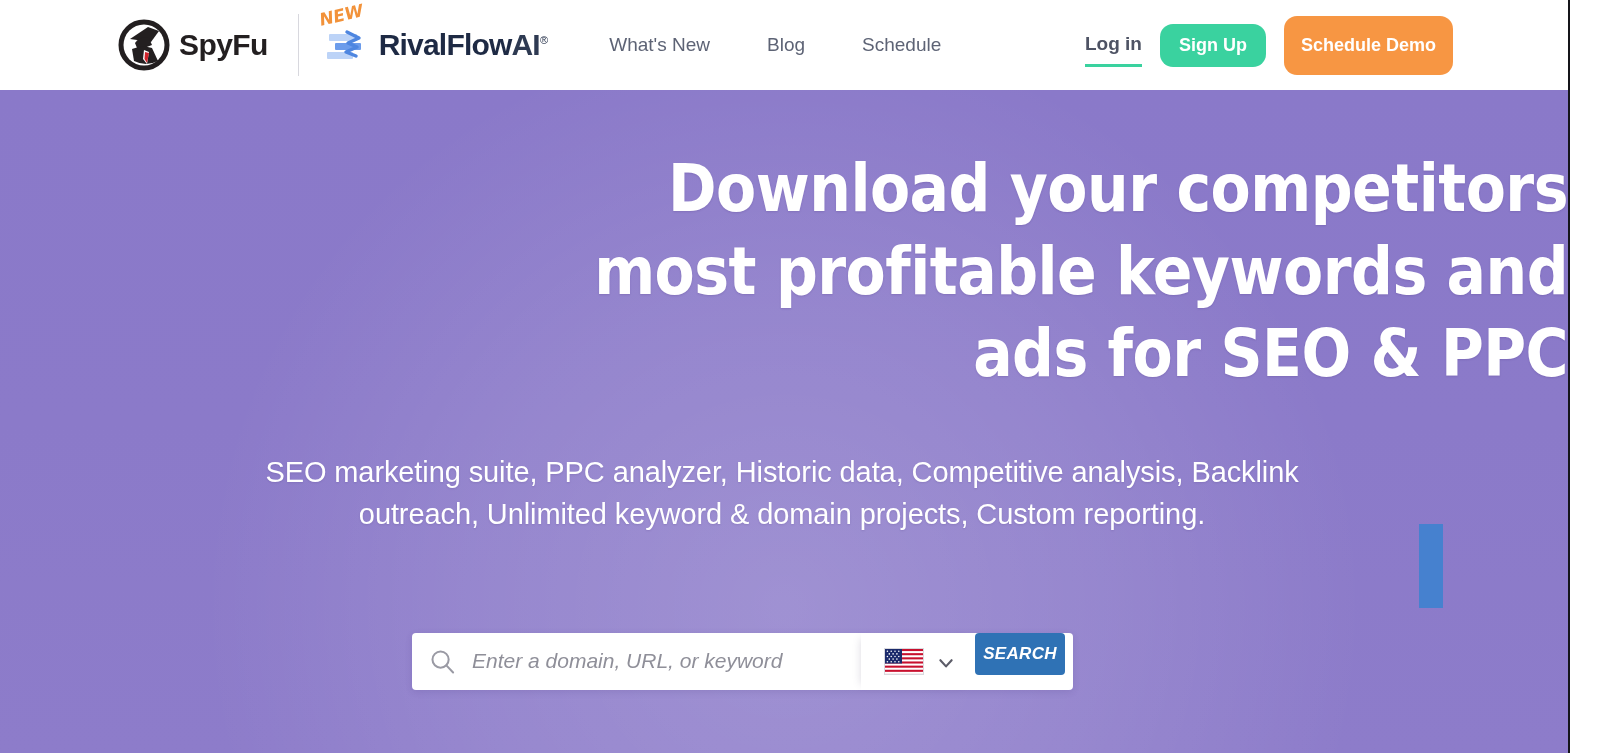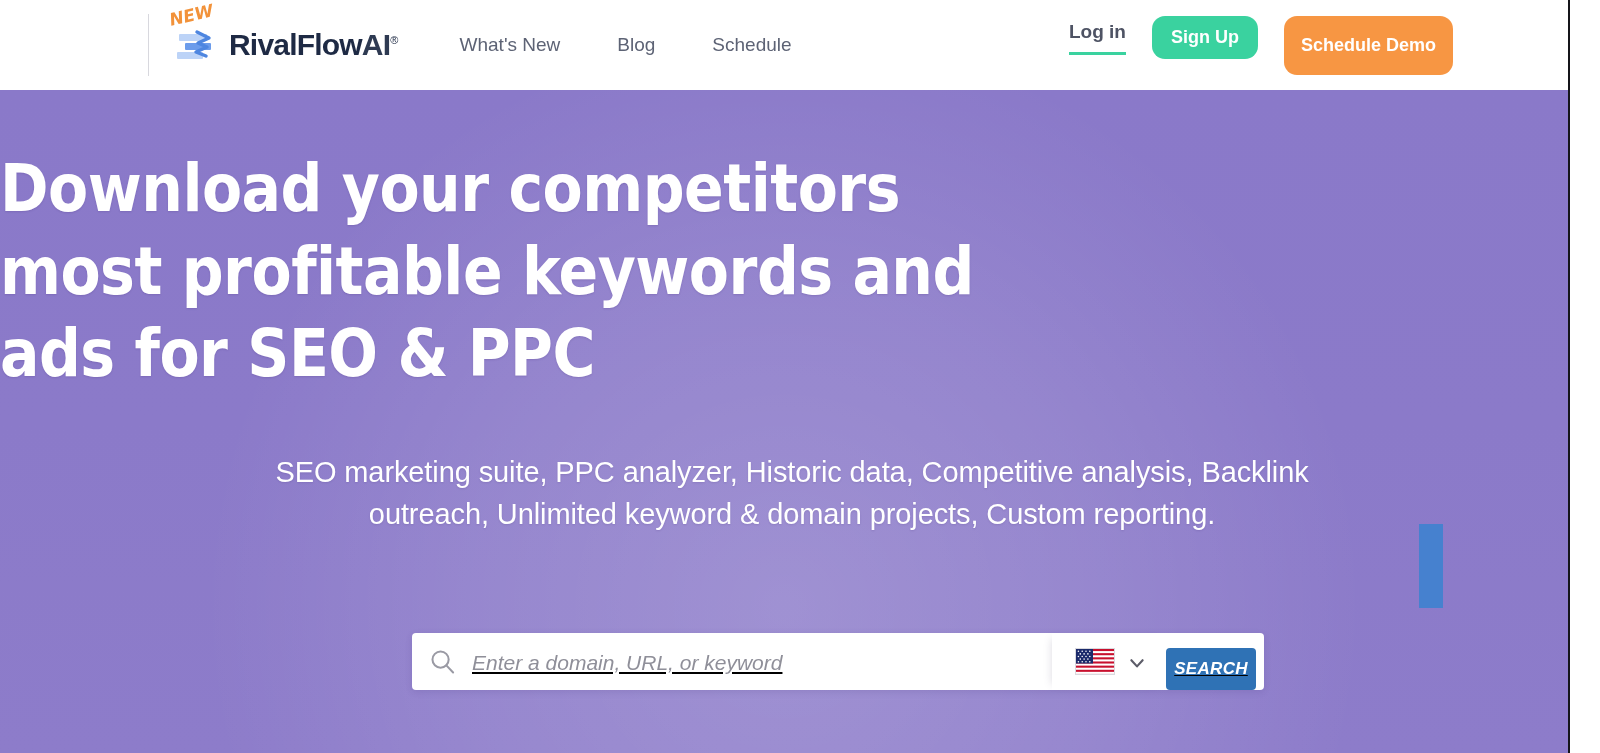--- a/index.html
+++ b/index.html
@@ -62,21 +62,21 @@
   .rf-word .ai { font-weight:700; color:#2e3a52; }
   .rf-word .reg { font-size:11px; vertical-align:super; font-weight:400; }
 
   .nav-links { display:flex; align-items:center; margin-left:62px; gap:57px; }
   .nav-link {
     font-size:19px; color:#5d6375; font-weight:400;
     text-decoration:none; cursor:pointer; white-space:nowrap;
   }
 
   .header-right {
-    display:flex; align-items:flex-start; gap:26px;
+    display:flex; align-items:center; gap:18px;
     margin-left:auto; margin-right:115px;
   }
   .login-link {
     font-size:19px; color:#4e5364; font-weight:bold;
     text-decoration:none; cursor:pointer;
     padding-bottom:9px; border-bottom:3px solid #3ad29f;
     position:relative; top:5px;
   }
   .btn {
     border:none; border-radius:13px; cursor:pointer;
@@ -92,52 +92,51 @@
     position:absolute; left:0; top:90px;
     width:1568px; height:663px;
     background:
       radial-gradient(circle at 50% 78%, rgba(255,255,255,0.17) 0%, rgba(255,255,255,0.09) 34%, rgba(255,255,255,0) 62%),
       linear-gradient(180deg,#8a79c9 0%, #8b7ac9 50%, #8d7cca 100%);
     overflow:hidden;
   }
 
   .headline {
     position:absolute; left:0; top:58px; width:1568px;
-    text-align:left;
+    text-align:right;
     font-family:"DejaVu Sans Condensed","Liberation Sans Narrow","Liberation Sans", sans-serif;
     font-size:65px; font-weight:bold; color:#ffffff;
     line-height:1.27; letter-spacing:-0.5px;
     text-shadow:0 1px 2px rgba(60,40,110,0.18);
   }
   .headline .hl-line { display:block; }
 
   .subhead {
-    position:absolute; left:242px; top:362px; width:1100px;
+    position:absolute; left:232px; top:362px; width:1100px;
     text-align:center;
     font-size:29px; font-weight:400; color:#ffffff;
     line-height:1.44; letter-spacing:-0.1px;
     text-shadow:0 1px 2px rgba(60,40,110,0.15);
   }
 
   
   .slide-indicator {
     position:absolute; left:1419px; top:434px;
     width:24px; height:84px;
     background:#4681cf;
   }
 
   
   .searchbar {
     position:absolute; left:412px; top:543px;
-    width:852px; height:57px;
+    width:661px; height:57px;
     background:#ffffff;
     border-radius:4px;
-    display:flex; align-items:flex-end;
+    display:flex; align-items:flex-start;
     box-shadow:0 2px 7px rgba(60,40,110,0.14);
-    text-decoration:underline;
   }
   .search-icon-wrap {
     width:60px; height:57px;
     display:flex; align-items:center; justify-content:center;
     flex:0 0 auto;
   }
   .search-input {
     flex:1 1 auto; height:55px;
     border:none; outline:none; background:transparent;
     font-family:"Liberation Sans", sans-serif;
@@ -168,20 +167,35 @@
 </style>
 </head>
 <body>
 
 <div id="page">
 
   <div class="header">
 
     <div class="brand-group">
 
+      <a class="spyfu-logo">
+        <span class="spyfu-mark">
+          <svg viewBox="0 0 52 52" width="52" height="52">
+            <circle cx="26" cy="26" r="24" fill="#231f20"></circle>
+            <circle cx="26" cy="26" r="20.5" fill="#ffffff"></circle>
+            <path d="M12 20 L30 8 L41 12 L33 23 Z" fill="#231f20"></path>
+            <path d="M17 24 Q22 17 31 19 L34 26 Q26 30 19 29 Z" fill="#231f20"></path>
+            <path d="M14 30 Q24 26 34 29 L40 42 Q28 48 16 42 Z" fill="#231f20"></path>
+            <path d="M26 31 L31 33 L29 45 L25 40 Z" fill="#ffffff"></path>
+            <path d="M27 33 L31 34 L29 44 L26.5 40 Z" fill="#d0232b"></path>
+            <circle cx="26" cy="26" r="24" fill="none" stroke="#231f20" stroke-width="3"></circle>
+          </svg>
+        </span>
+        <span class="spyfu-word">SpyFu</span>
+      </a>
 
       <div class="brand-divider"></div>
 
       <a class="rivalflow-logo">
         <span class="new-badge">NEW</span>
         <span class="rf-mark">
           <svg viewBox="0 0 44 44" width="44" height="44">
             <rect x="4" y="9" width="28" height="7" rx="1" fill="#bcd3f7"></rect>
             <rect x="10" y="18" width="26" height="7" rx="1" fill="#6c9ceb"></rect>
             <rect x="2" y="27" width="26" height="7" rx="1" fill="#bcd3f7"></rect>

